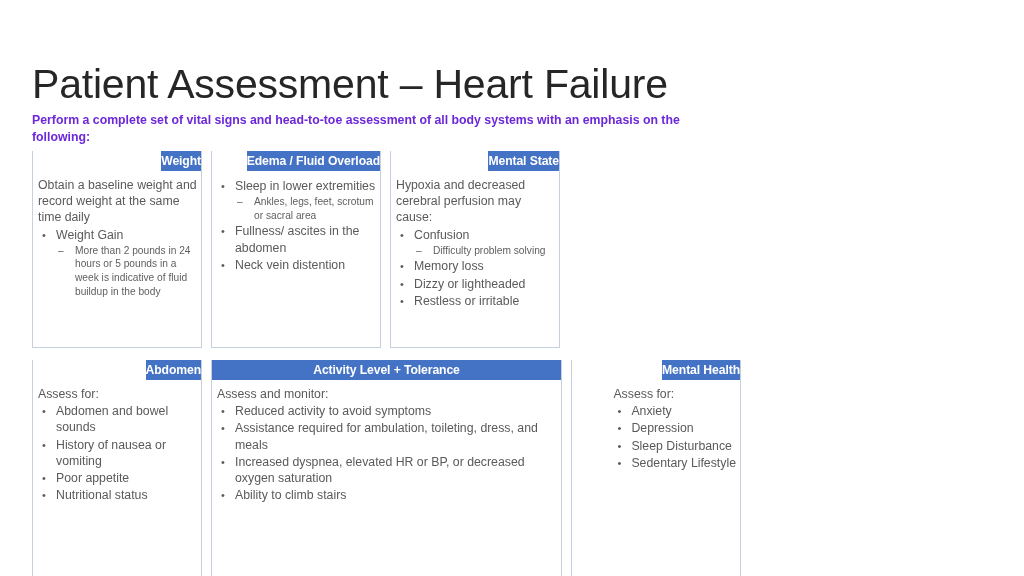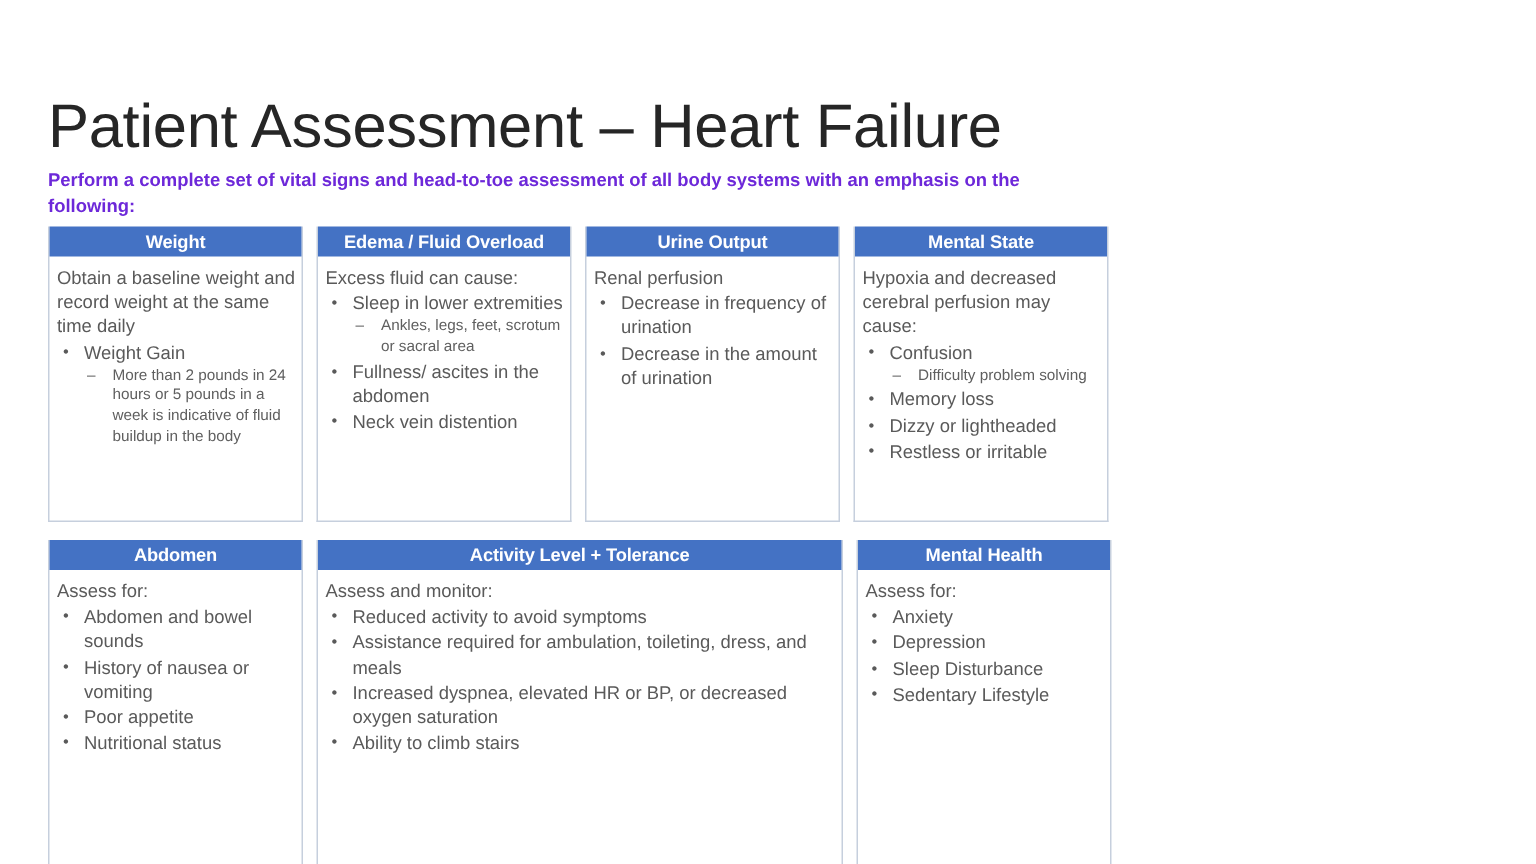--- a/index.html
+++ b/index.html
@@ -68,21 +68,21 @@
   }
 
   .card {
     background: #ffffff;
     border: 1px solid #c6cfdd;
     border-top: none;
     display: flex;
     flex-direction: column;
     box-sizing: border-box;
   }
-  .card.w1 { width: 170px; flex: 0 0 170px; }
+  .card.w1 { width: 170px; flex: 0 0 170px; align-items: flex-end; }
   .card.w2 { width: 351px; flex: 0 0 351px; }
 
   .row-1 .card { height: 197px; }
   .row-2 .card { height: 223px; }
 
   .card-header {
     background: #4472c4;
     color: #ffffff;
     font-size: 12.2px;
     font-weight: bold;
@@ -185,52 +185,37 @@
                 <li>More than 2 pounds in 24 hours or 5 pounds in a week is indicative of fluid buildup in the body</li>
               </ul>
             </li>
           </ul>
         </div>
       </div>
 
       <div class="card w1">
         <div class="card-header">Edema / Fluid Overload</div>
         <div class="card-body">
-          <p class="lead">Excess fluid can cause:</p>
           <ul class="b1">
             <li>
               <span class="txt">Sleep in lower extremities</span>
               <ul class="b2">
                 <li>Ankles, legs, feet, scrotum or sacral area</li>
               </ul>
             </li>
             <li>
               <span class="txt">Fullness/ ascites in the abdomen</span>
             </li>
             <li>
               <span class="txt">Neck vein distention</span>
             </li>
           </ul>
         </div>
       </div>
 
-      <div class="card w1">
-        <div class="card-header">Urine Output</div>
-        <div class="card-body">
-          <p class="lead">Renal perfusion</p>
-          <ul class="b1">
-            <li>
-              <span class="txt">Decrease in frequency of urination</span>
-            </li>
-            <li>
-              <span class="txt">Decrease in the amount of urination</span>
-            </li>
-          </ul>
-        </div>
-      </div>
 
       <div class="card w1">
         <div class="card-header">Mental State</div>
         <div class="card-body">
           <p class="lead">Hypoxia and decreased cerebral perfusion may cause:</p>
           <ul class="b1">
             <li>
               <span class="txt">Confusion</span>
               <ul class="b2">
                 <li>Difficulty problem solving</li>

